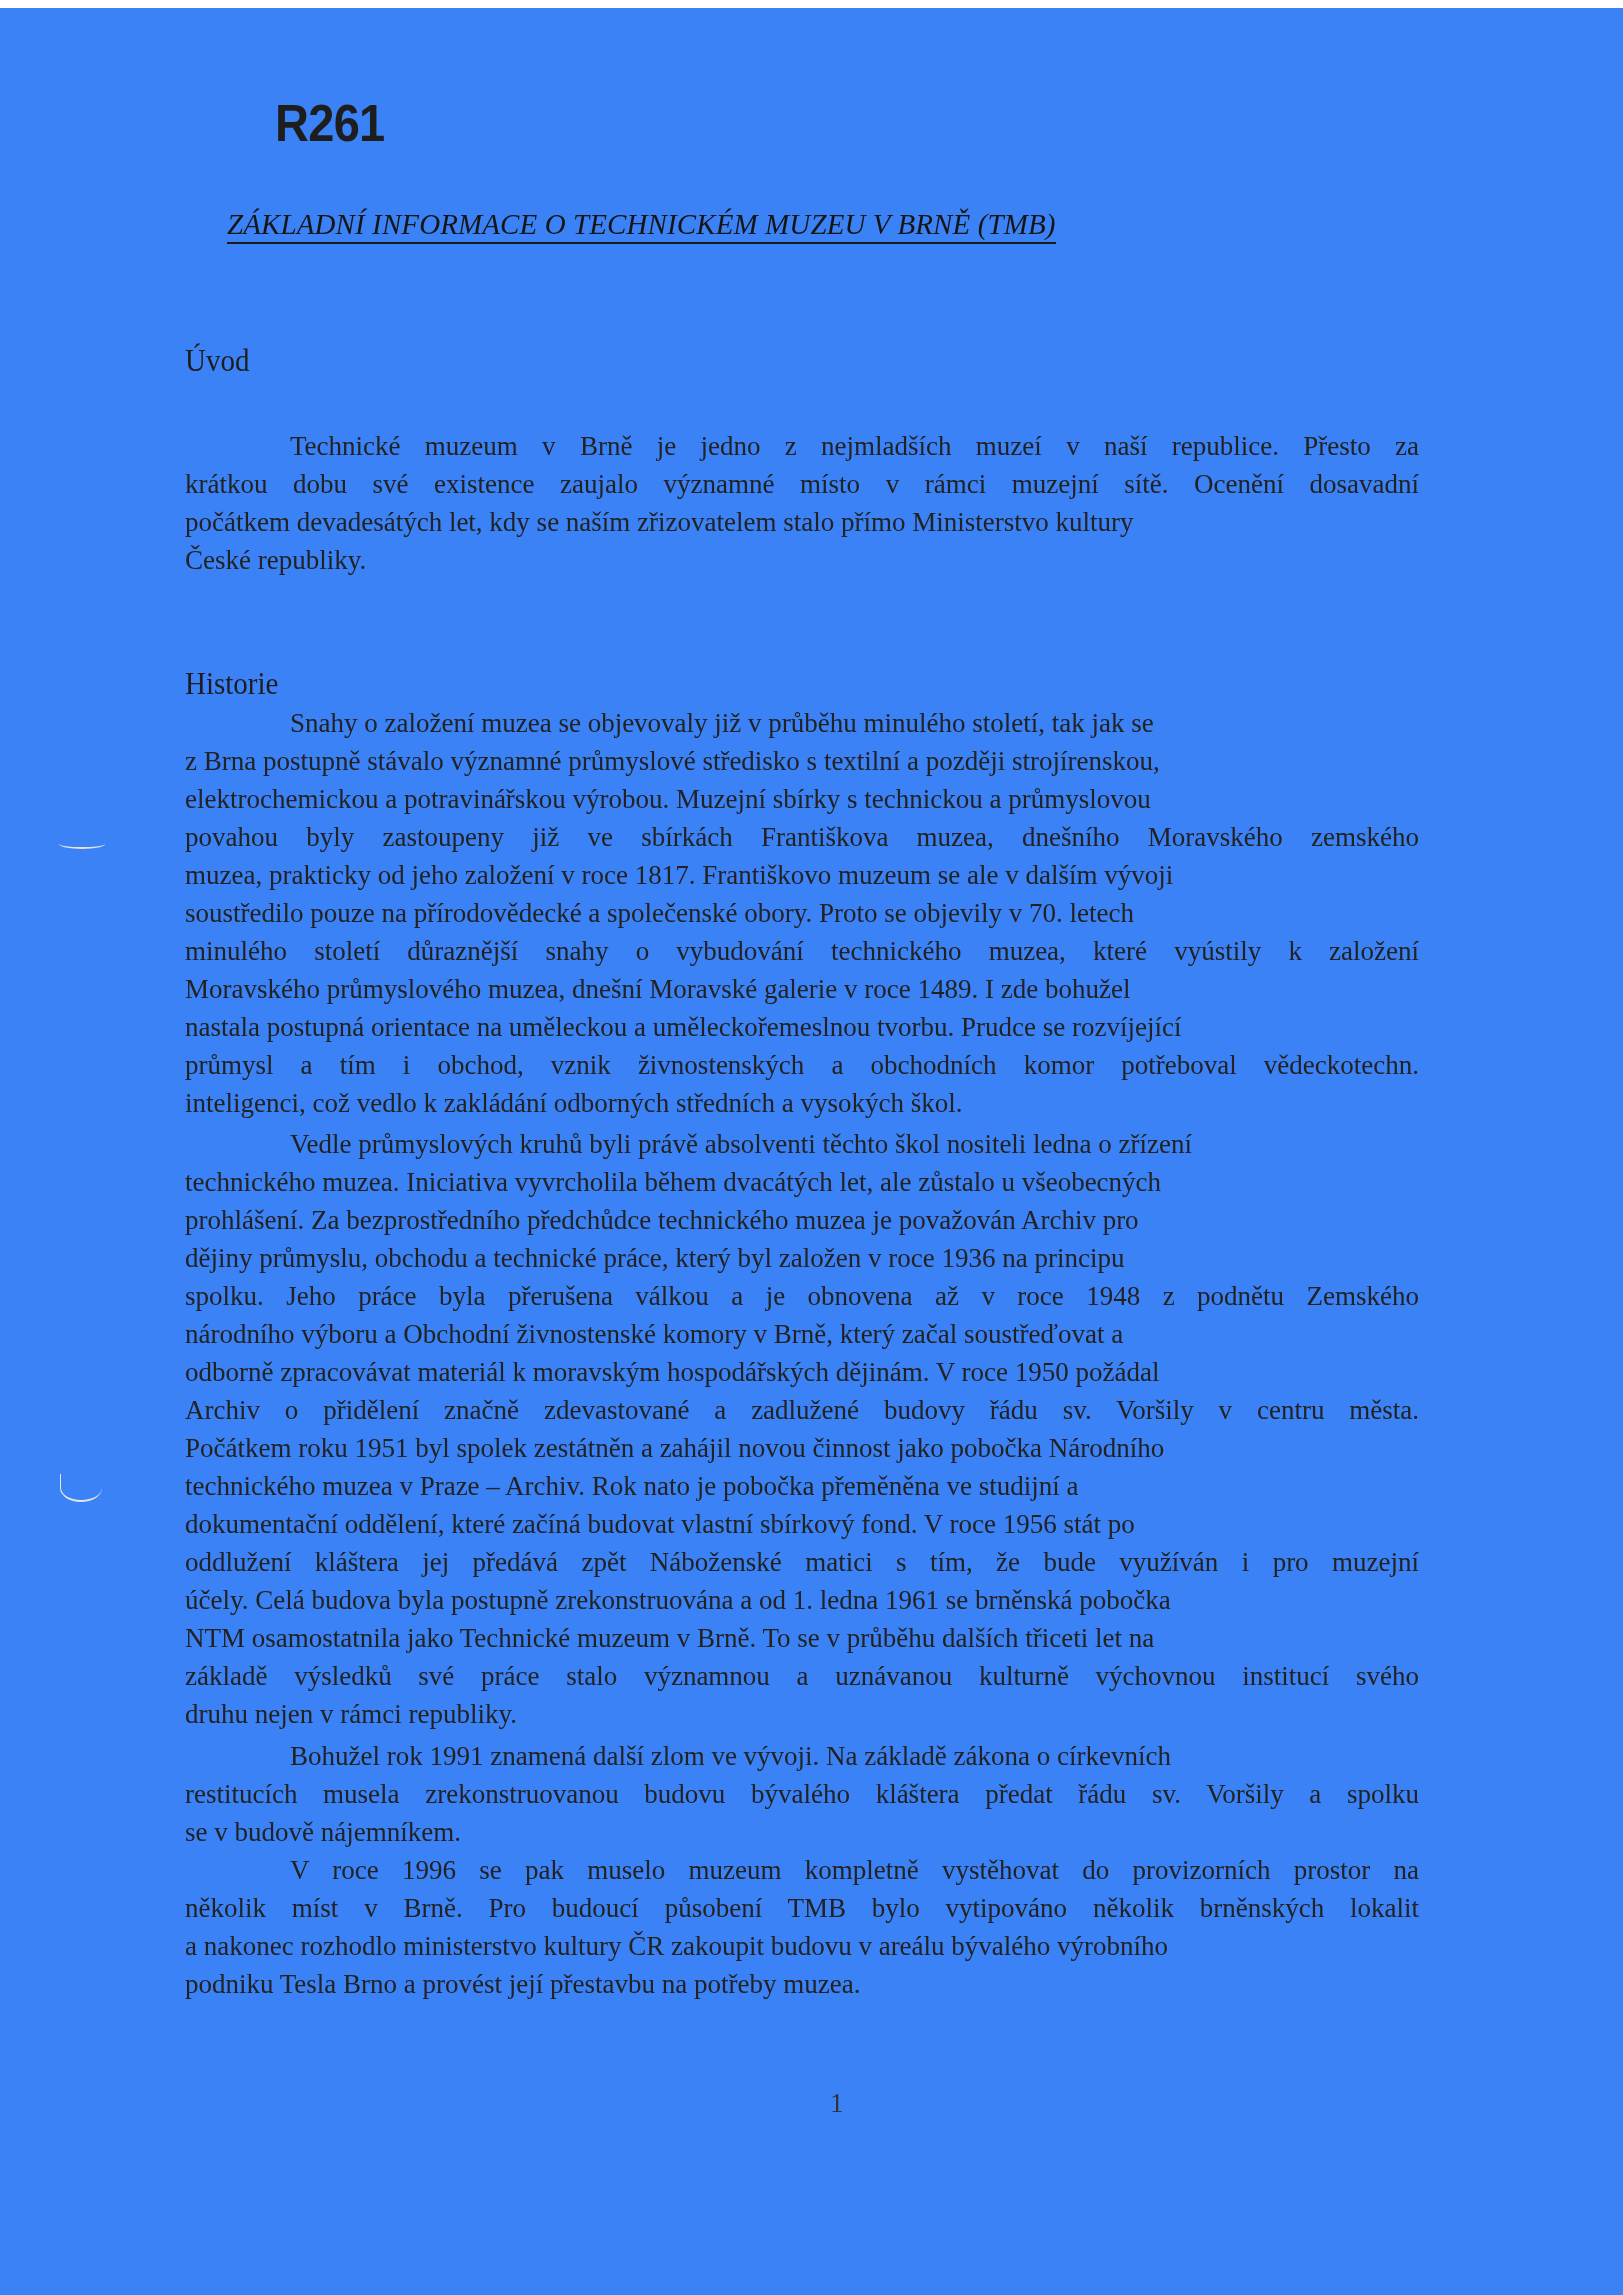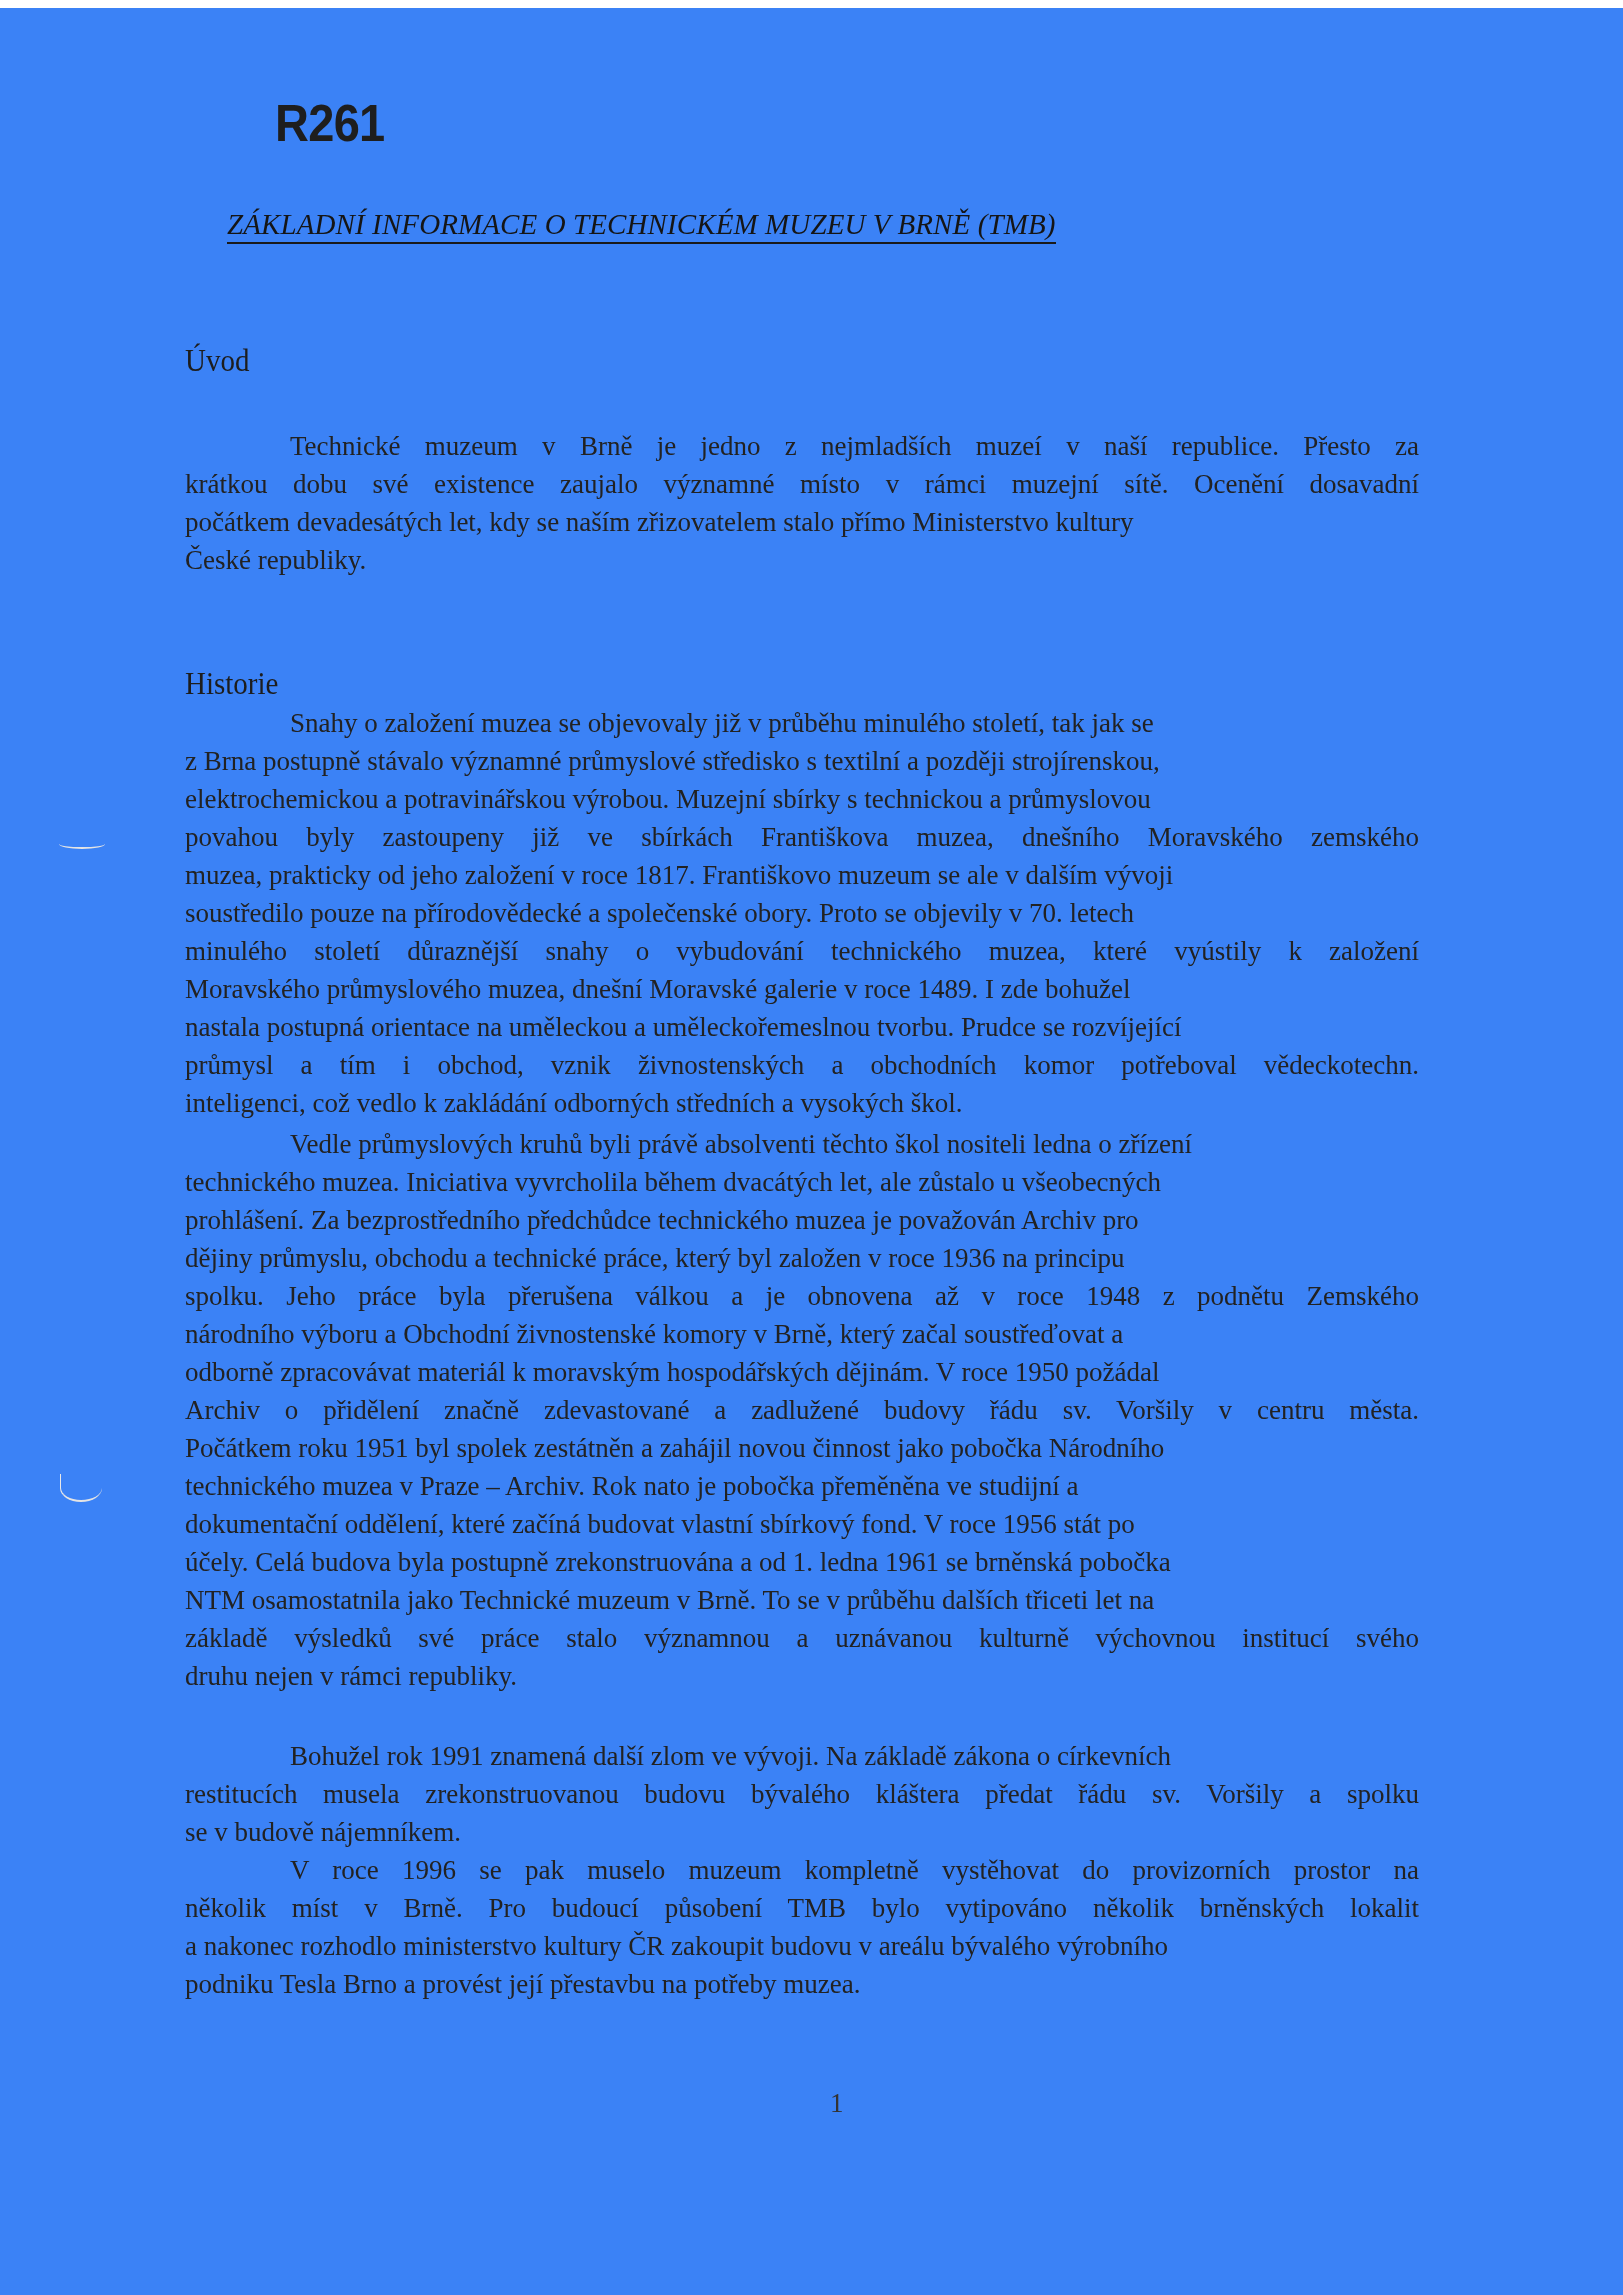--- a/index.html
+++ b/index.html
@@ -77,20 +77,21 @@
     <span class="line">technického muzea. Iniciativa vyvrcholila během dvacátých let, ale zůstalo u všeobecných</span>
     <span class="line">prohlášení. Za bezprostředního předchůdce technického muzea je považován Archiv pro</span>
     <span class="line">dějiny průmyslu, obchodu a technické práce, který byl založen v roce 1936 na principu</span>
     <span class="line justify">spolku. Jeho práce byla přerušena válkou a je obnovena až v roce 1948 z podnětu Zemského</span>
     <span class="line">národního výboru a Obchodní živnostenské komory v Brně, který začal soustřeďovat a</span>
     <span class="line">odborně zpracovávat materiál k moravským hospodářských dějinám. V roce 1950 požádal</span>
     <span class="line justify">Archiv o přidělení značně zdevastované a zadlužené budovy řádu sv. Voršily  v centru města.</span>
     <span class="line">Počátkem roku 1951 byl spolek zestátněn a zahájil novou činnost jako pobočka Národního</span>
     <span class="line">technického muzea v Praze – Archiv. Rok nato je pobočka přeměněna ve studijní a</span>
     <span class="line">dokumentační oddělení, které začíná budovat vlastní sbírkový fond. V roce 1956 stát po</span>
+    <span class="line justify">oddlužení kláštera jej předává zpět Náboženské matici s tím,  že bude využíván i pro muzejní</span>
     <span class="line">účely. Celá budova byla postupně zrekonstruována a od 1. ledna 1961 se brněnská pobočka</span>
     <span class="line">NTM osamostatnila jako Technické muzeum v Brně. To se v průběhu dalších třiceti let na</span>
     <span class="line justify">základě výsledků své práce stalo významnou a uznávanou kulturně výchovnou institucí svého</span>
     <span class="line">druhu nejen v rámci republiky.</span>
   </div>
 
   <div class="body" style="top:1729px;">
     <span class="line indent">Bohužel rok 1991 znamená další zlom ve vývoji. Na základě zákona o církevních</span>
     <span class="line justify">restitucích musela zrekonstruovanou budovu bývalého kláštera předat řádu sv. Voršily a spolku</span>
     <span class="line">se v budově nájemníkem.</span>

